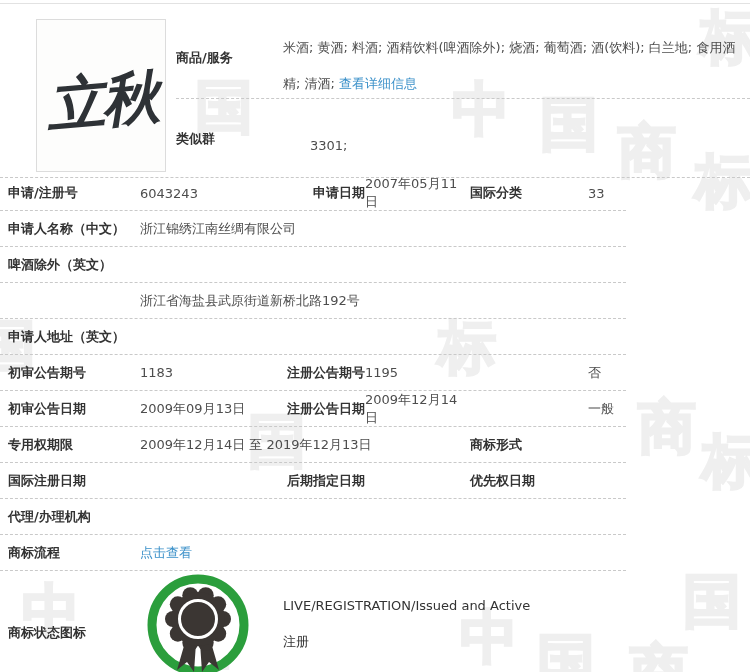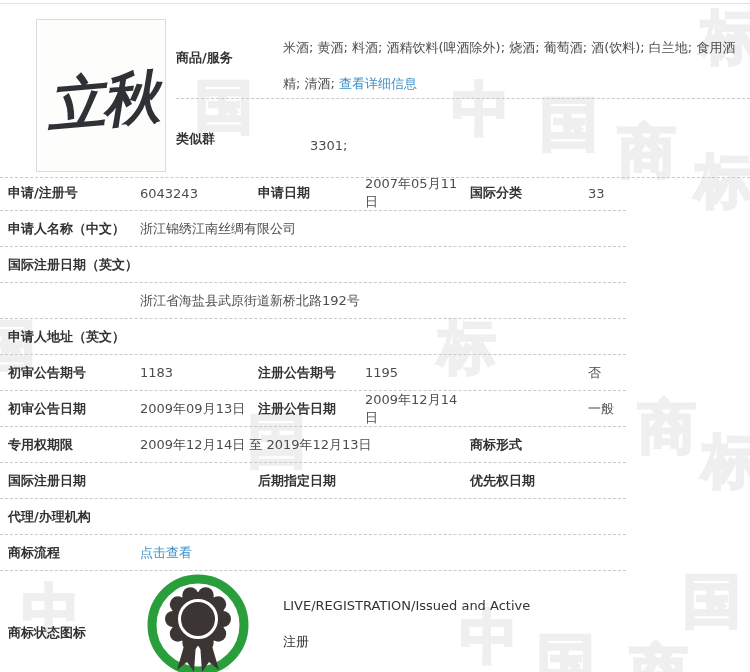--- a/index.html
+++ b/index.html
@@ -46,21 +46,21 @@
   .simgroup-value{position:absolute;left:310px;top:127px;margin-top:8px;}
   .dash-full-top{position:absolute;left:0;top:174px;width:750px;border-top:1px dashed var(--dash);}
   a.link{color:var(--link);text-decoration:none;cursor:pointer;}
   
   .rows{position:absolute;left:0;top:175px;width:626px;}
   .row{
     display:grid;height:36px;align-items:center;padding-left:8px;
     grid-template-columns:132px 118px 107px 105px 118px 1fr;
     border-bottom:1px dashed var(--dash);
   }
-  .c1{grid-column:1;} .c2{grid-column:2;} .c3{grid-column:3;}
+  .c1{grid-column:1;} .c2{grid-column:2;} .c3{grid-column:3;text-align:right;}
   .c4{grid-column:4;} .c5{grid-column:5;} .c6{grid-column:6;}
   .c2-span{grid-column:2 / 5;}
   
   .status-row{position:absolute;left:0;top:571px;width:750px;height:101px;}
   .status-label{position:absolute;left:8px;top:53px;}
   .status-badge{position:absolute;left:146px;top:2px;width:104px;height:104px;}
   .status-line1{position:absolute;left:283px;top:27px;color:#333;}
   .status-line2{position:absolute;left:283px;top:62px;color:#333;}
 </style>
 </head>
@@ -117,21 +117,21 @@
         <span class="c5 lbl">国际分类</span>
         <span class="c6 val">33</span>
       </div>
 
       <div class="row">
         <span class="c1 lbl">申请人名称（中文）</span>
         <span class="c2-span val">浙江锦绣江南丝绸有限公司</span>
       </div>
 
       <div class="row">
-        <span class="c1 lbl">国际注册日期（英文）</span>
+        <span class="c1 lbl">啤酒除外（英文）</span>
         <span class="c2-span val"></span>
       </div>
 
       <div class="row">
         <span class="c2-span val">浙江省海盐县武原街道新桥北路192号</span>
       </div>
 
       <div class="row">
         <span class="c1 lbl">申请人地址（英文）</span>
         <span class="c2-span val"></span>

